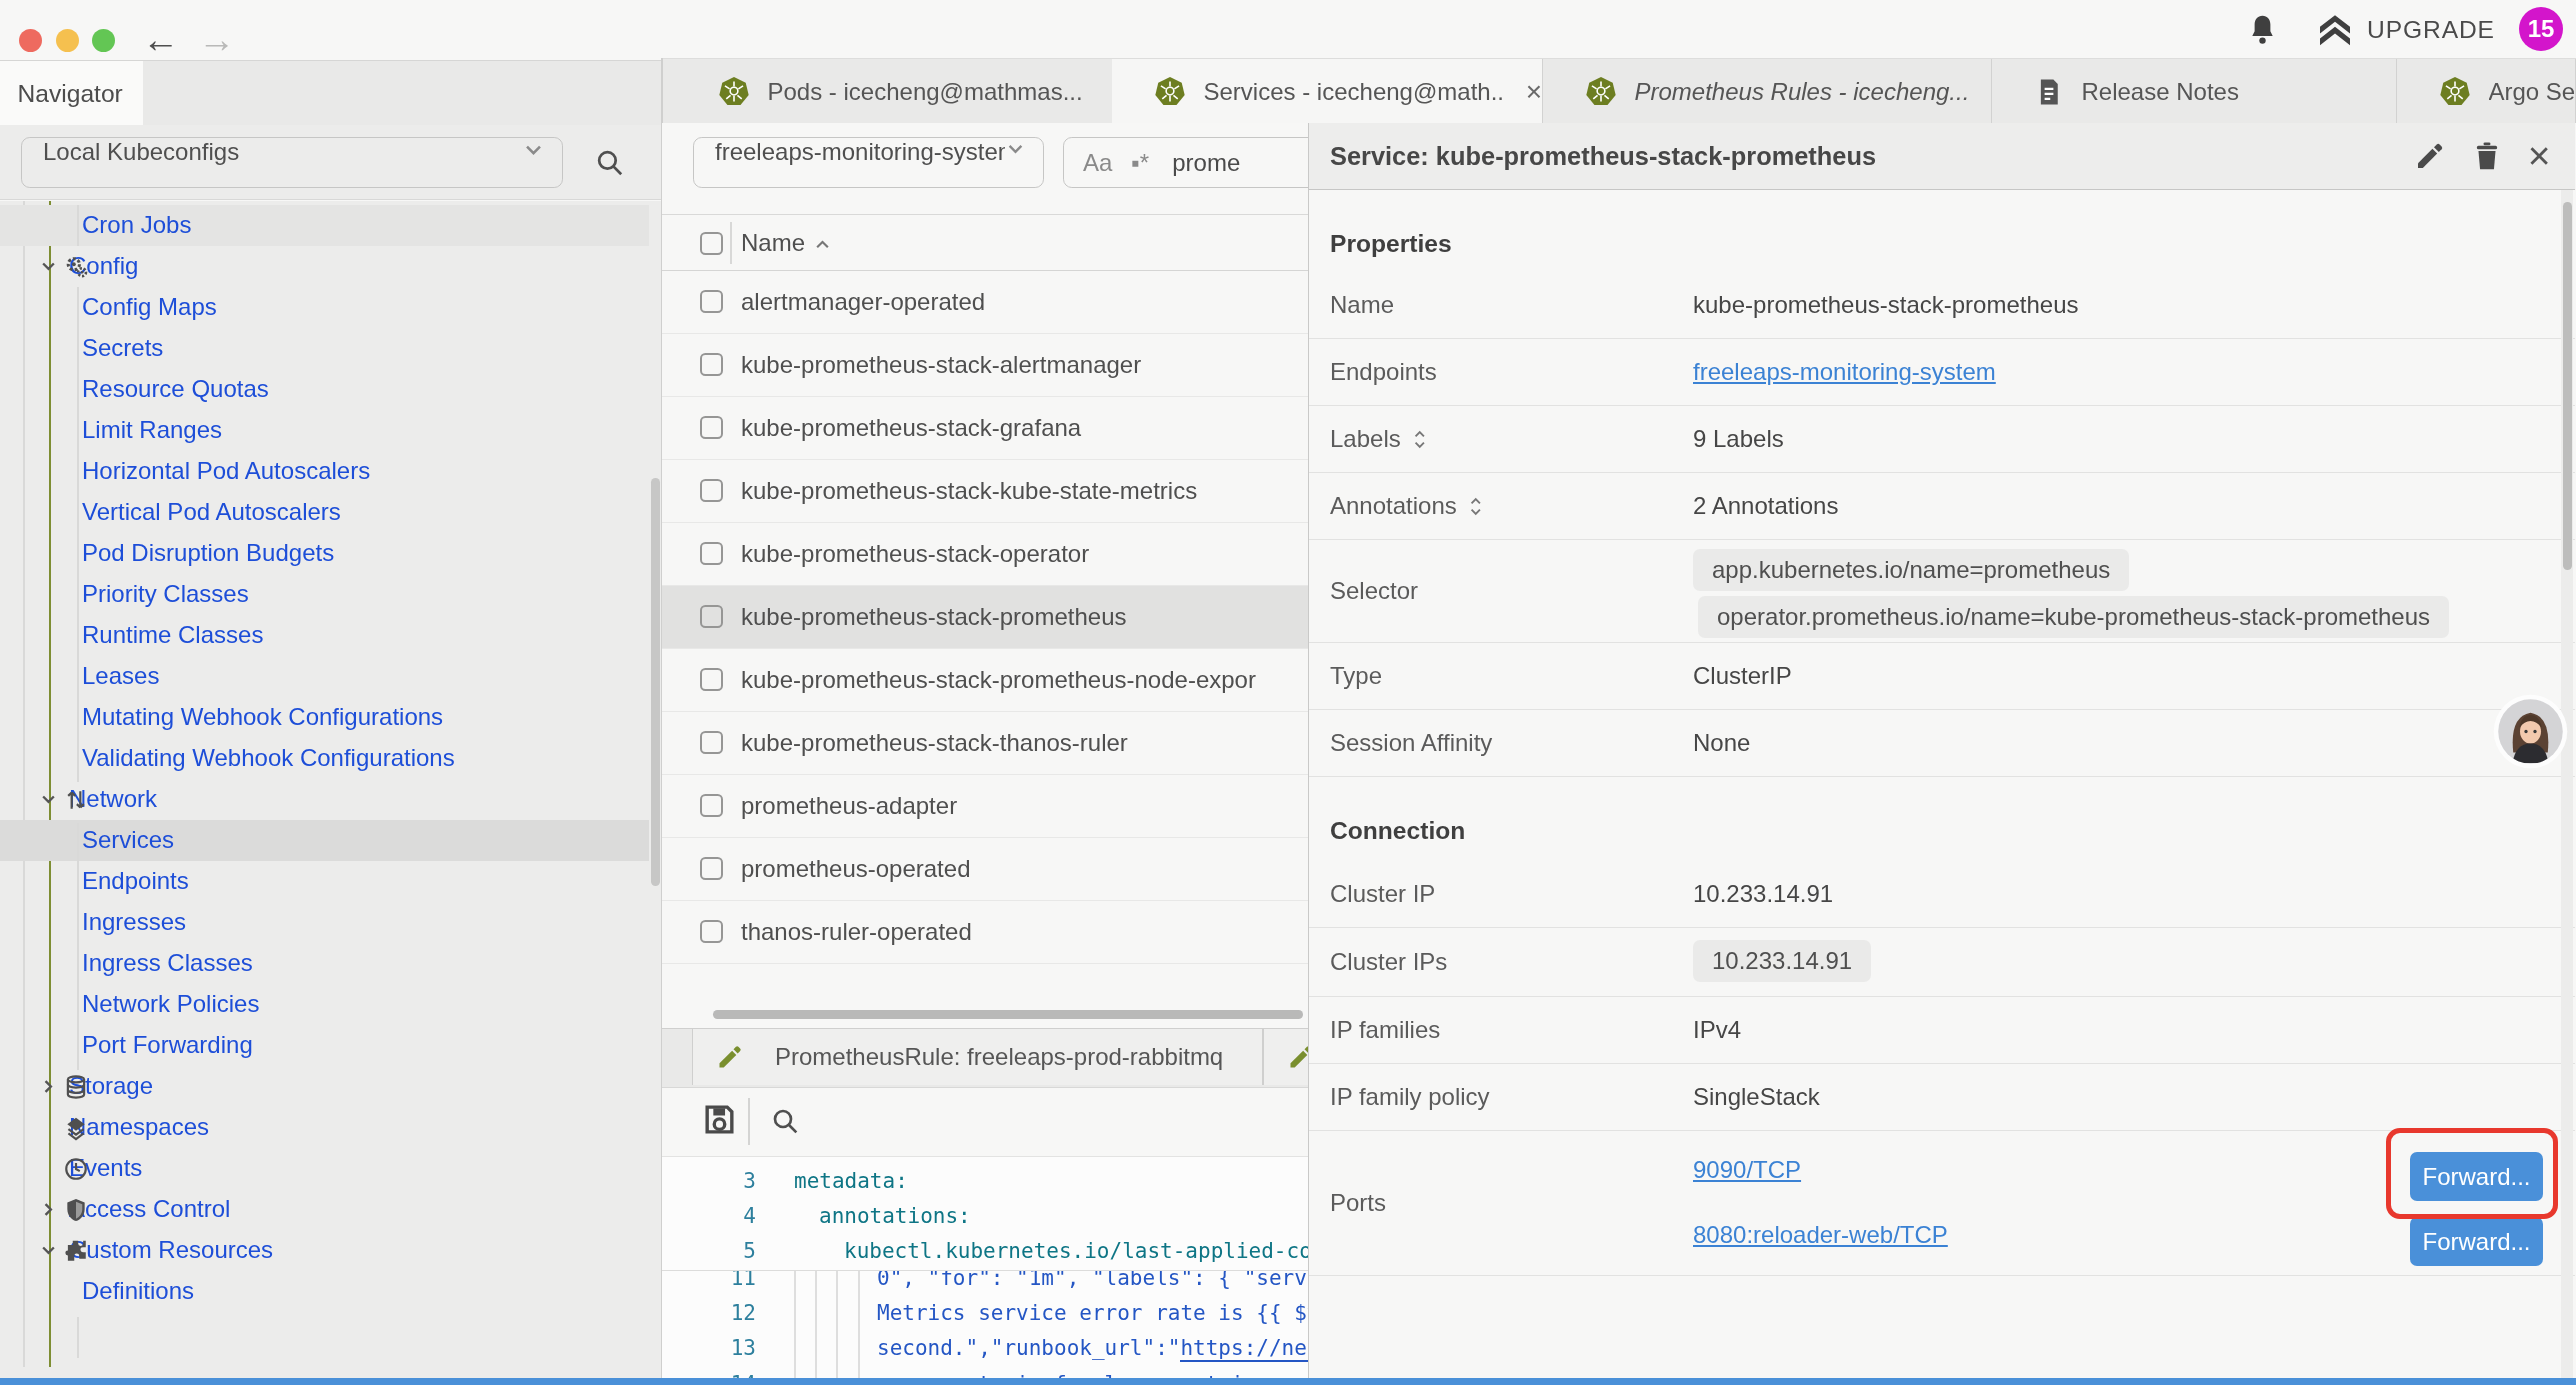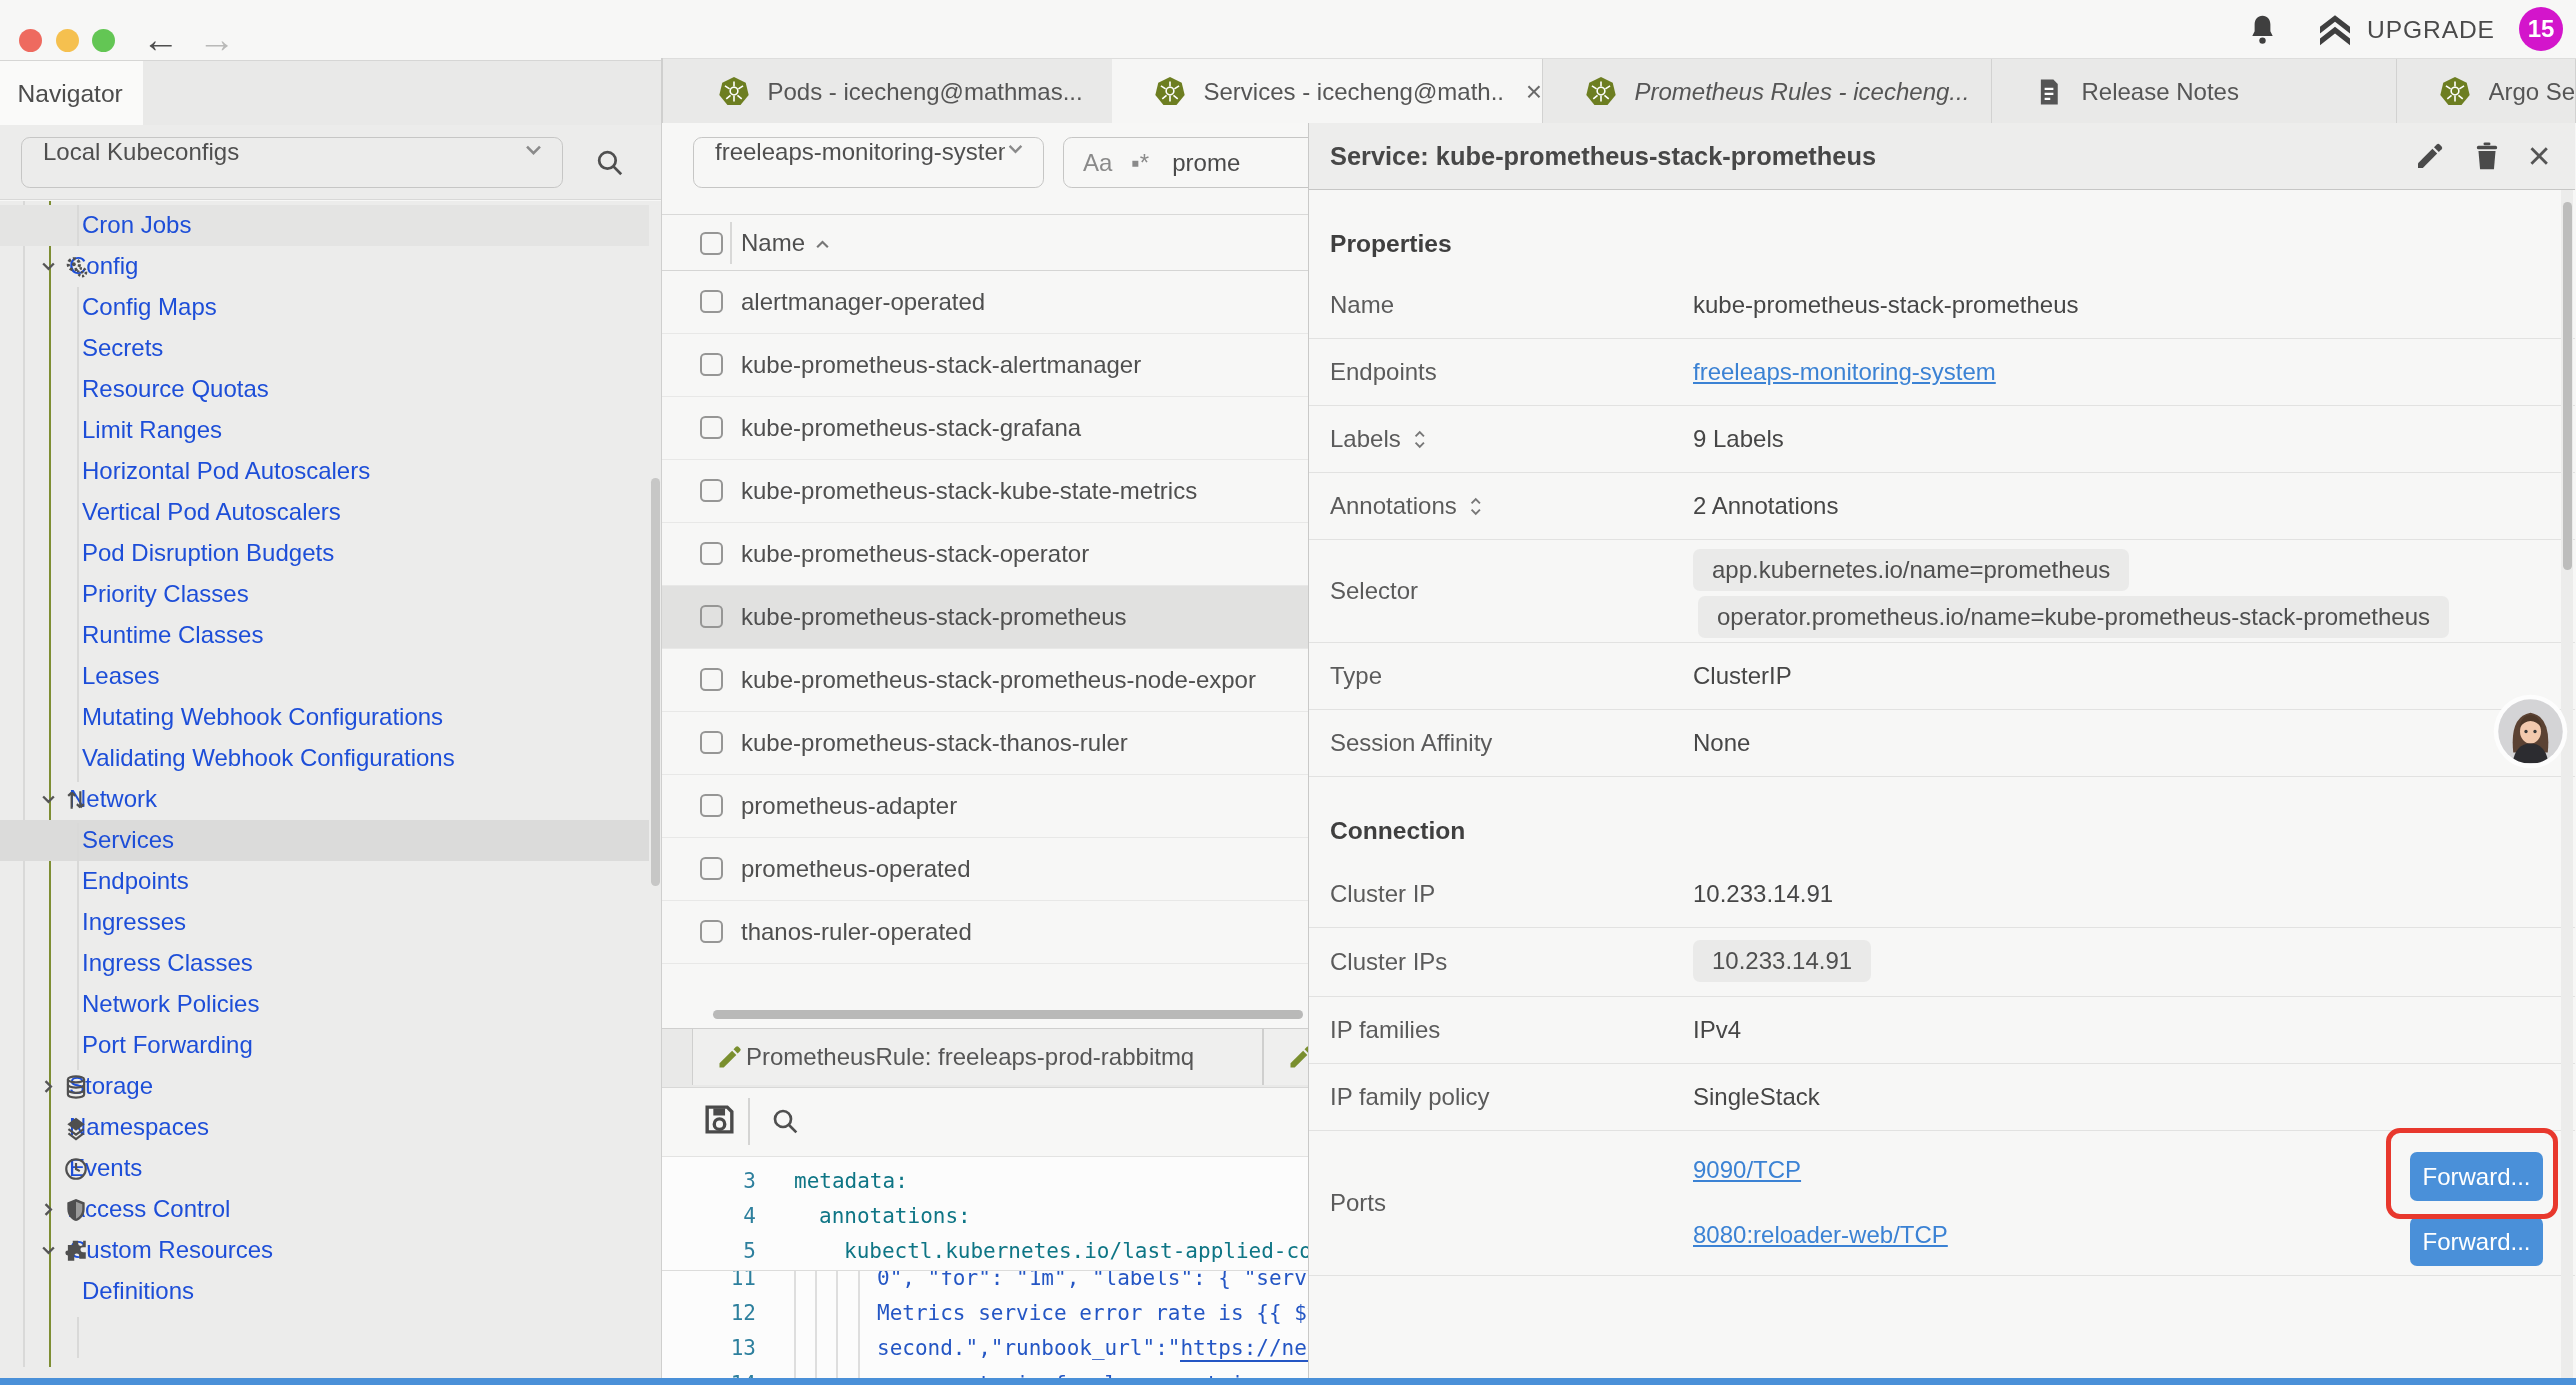--- a/index.html
+++ b/index.html
@@ -61,21 +61,21 @@
         display:flex;align-items:center;}
   .trow.sel{background:#e1e1e0;}
   .trow .cbox{position:absolute;left:38px;top:19px;}
   .trow .nm{padding-left:79px;font-size:24px;color:#4f4f4f;white-space:nowrap;}
   #hscroll{left:51px;top:887px;width:590px;height:8.8px;background:#b9b9b8;border-radius:4.4px;}
   
   #dock-tabs{left:0;top:905px;width:646px;height:60px;background:#e9e9e8;border-top:1.8px solid #cfcfce;
              border-bottom:1.8px solid #d8d8d7;box-sizing:border-box;}
   .dtab{position:absolute;top:0;height:56px;display:flex;align-items:center;background:#efefee;
         border-left:1.8px solid #cfcfce;border-right:1.8px solid #cfcfce;box-sizing:border-box;padding-left:23px;}
-  .dtab .lbl{font-size:24px;color:#565656;margin-left:2px;white-space:nowrap;}
+  .dtab .lbl{font-size:24px;color:#565656;margin-left:31px;white-space:nowrap;}
   #dock-toolbar{left:0;top:964px;width:646px;height:68px;}
   #dock-toolbar .vdiv{position:absolute;left:86px;top:10.5px;width:1.8px;height:47px;background:#d4d4d3;}
   #editor{left:0;top:1033px;width:646px;height:224px;background:#fcfcfc;border-top:1.8px solid #e3e3e2;
           box-sizing:border-box;font-family:"DejaVu Sans Mono",monospace;font-size:21px;overflow:hidden;}
   .ed-row{position:absolute;height:35px;line-height:35px;white-space:nowrap;width:646px;}
   .ed-num{position:absolute;left:0;width:94px;text-align:right;color:#2d7f9d;}
   .ed-txt{position:absolute;}
   .ed-key{color:#0e7585;}
   .ed-val{color:#2456c4;}
   .ed-link{color:#2456c4;border-bottom:2.6px solid #2456c4;}

